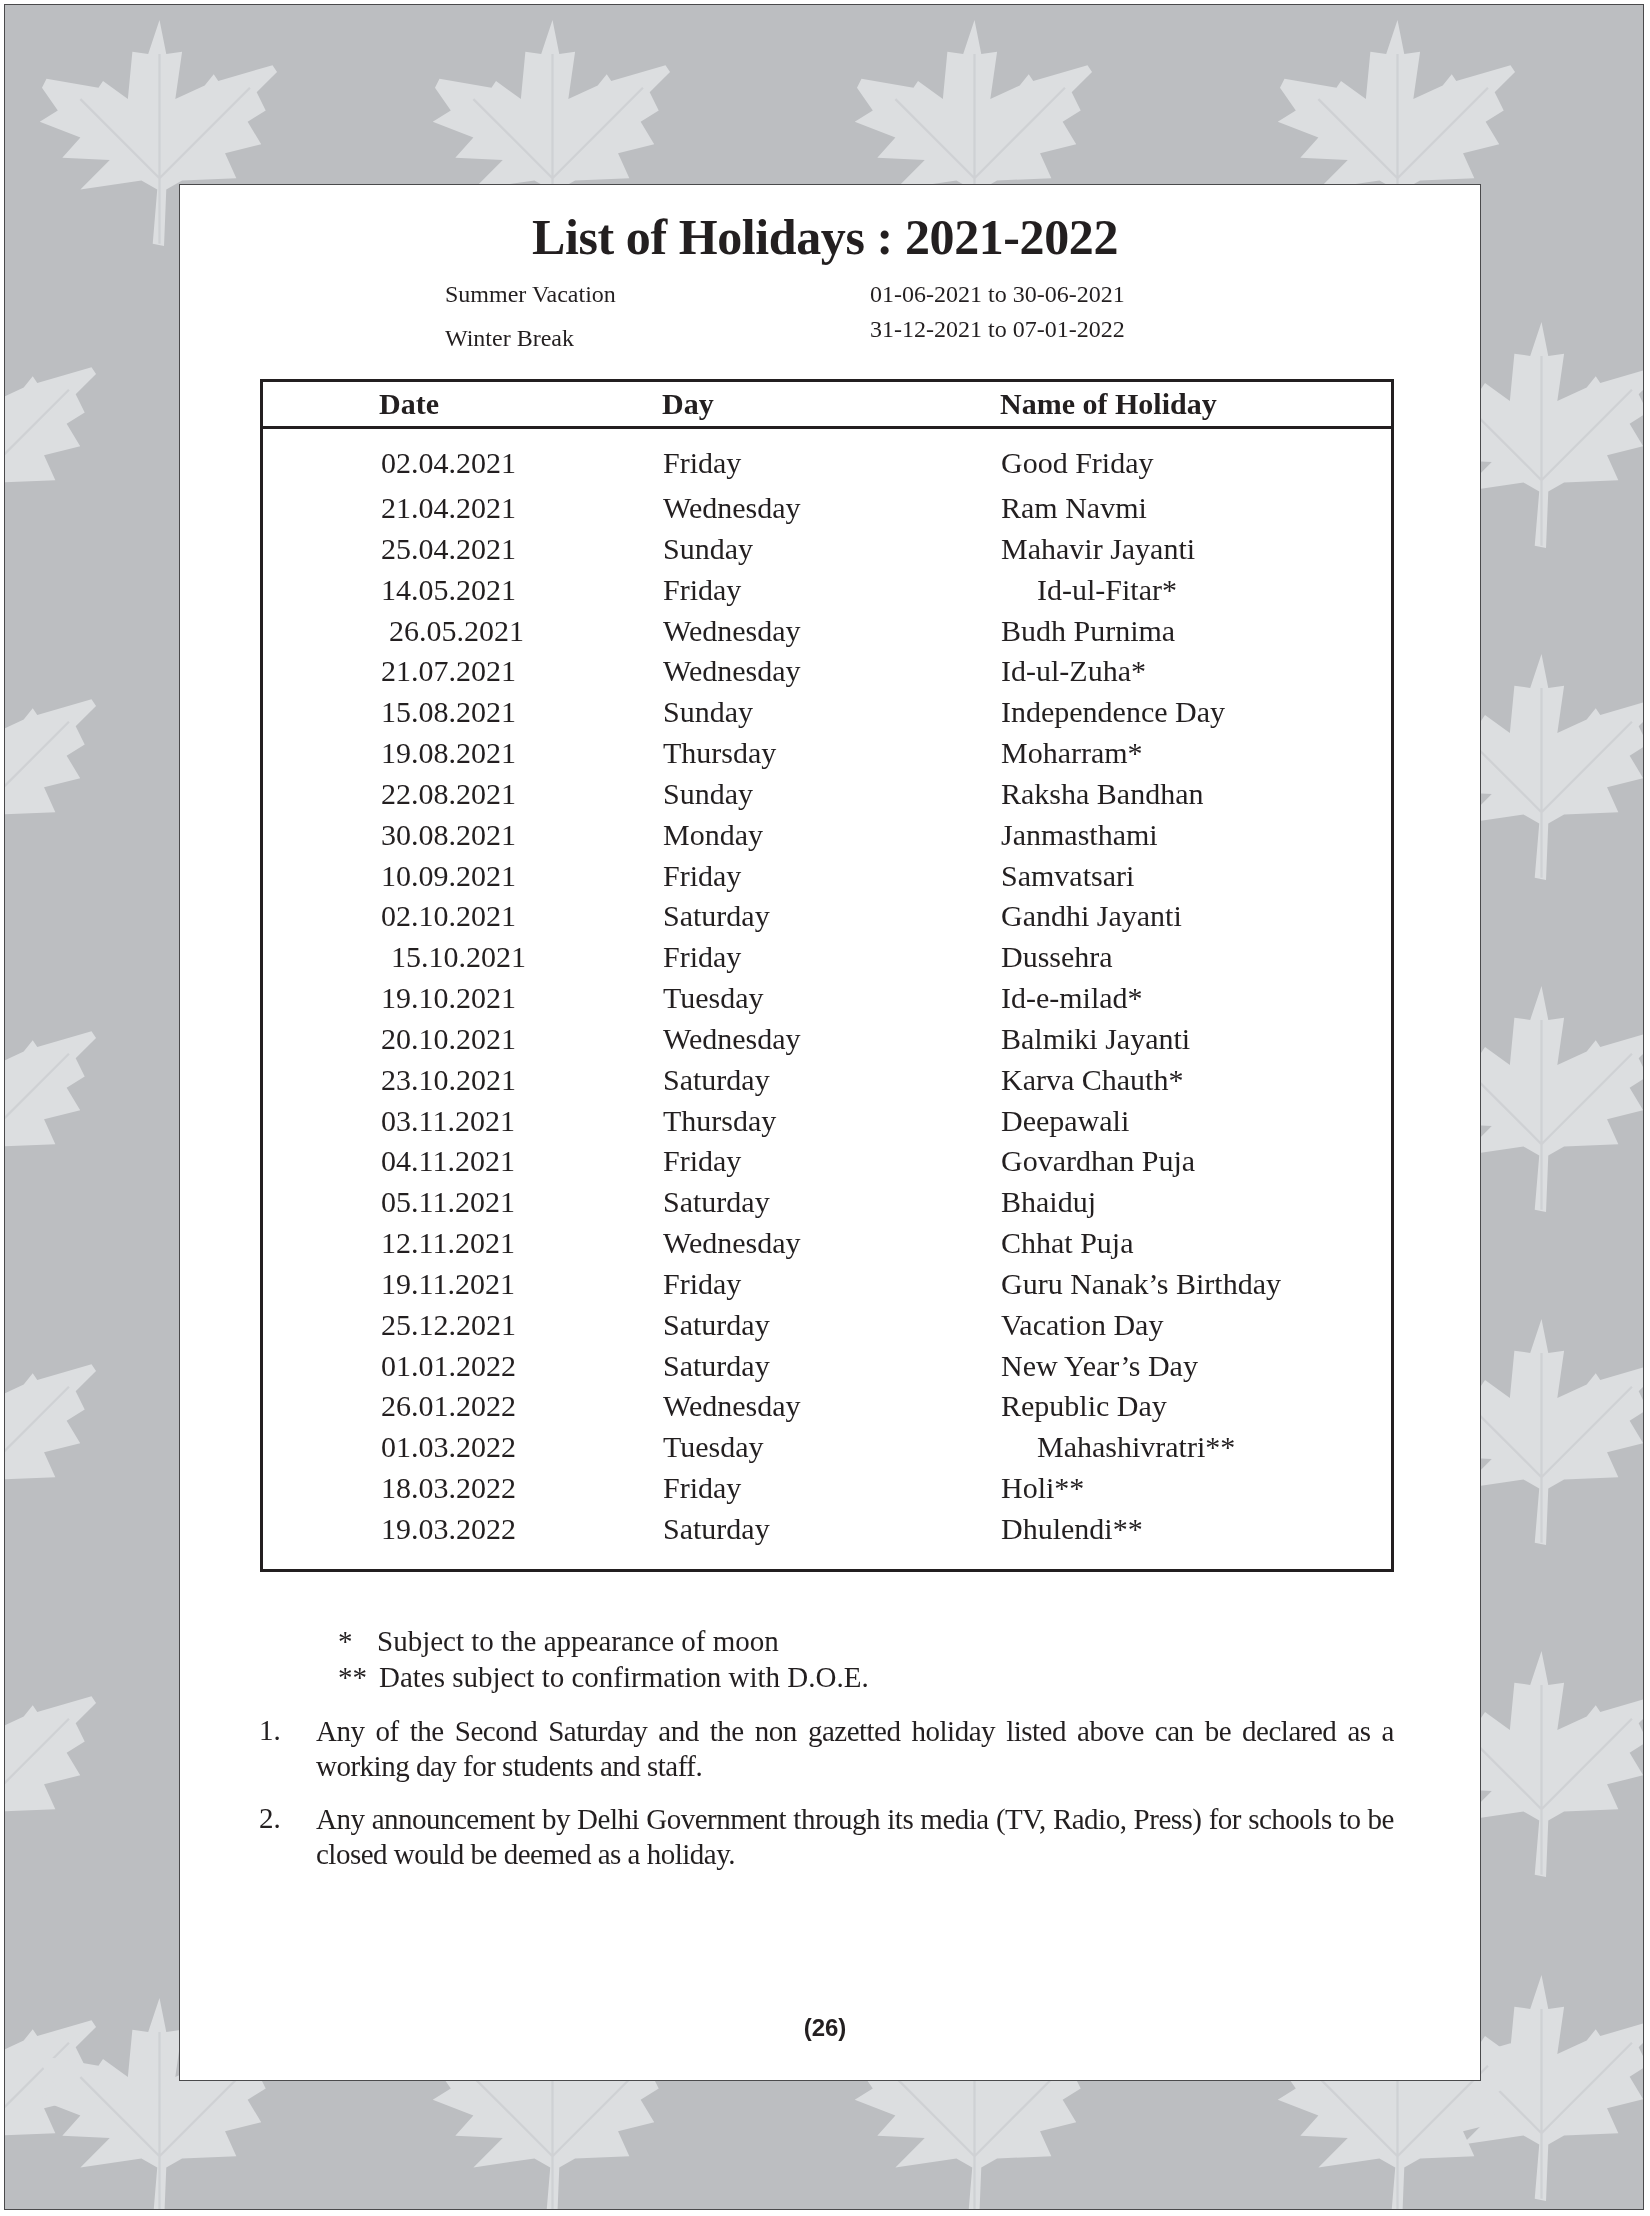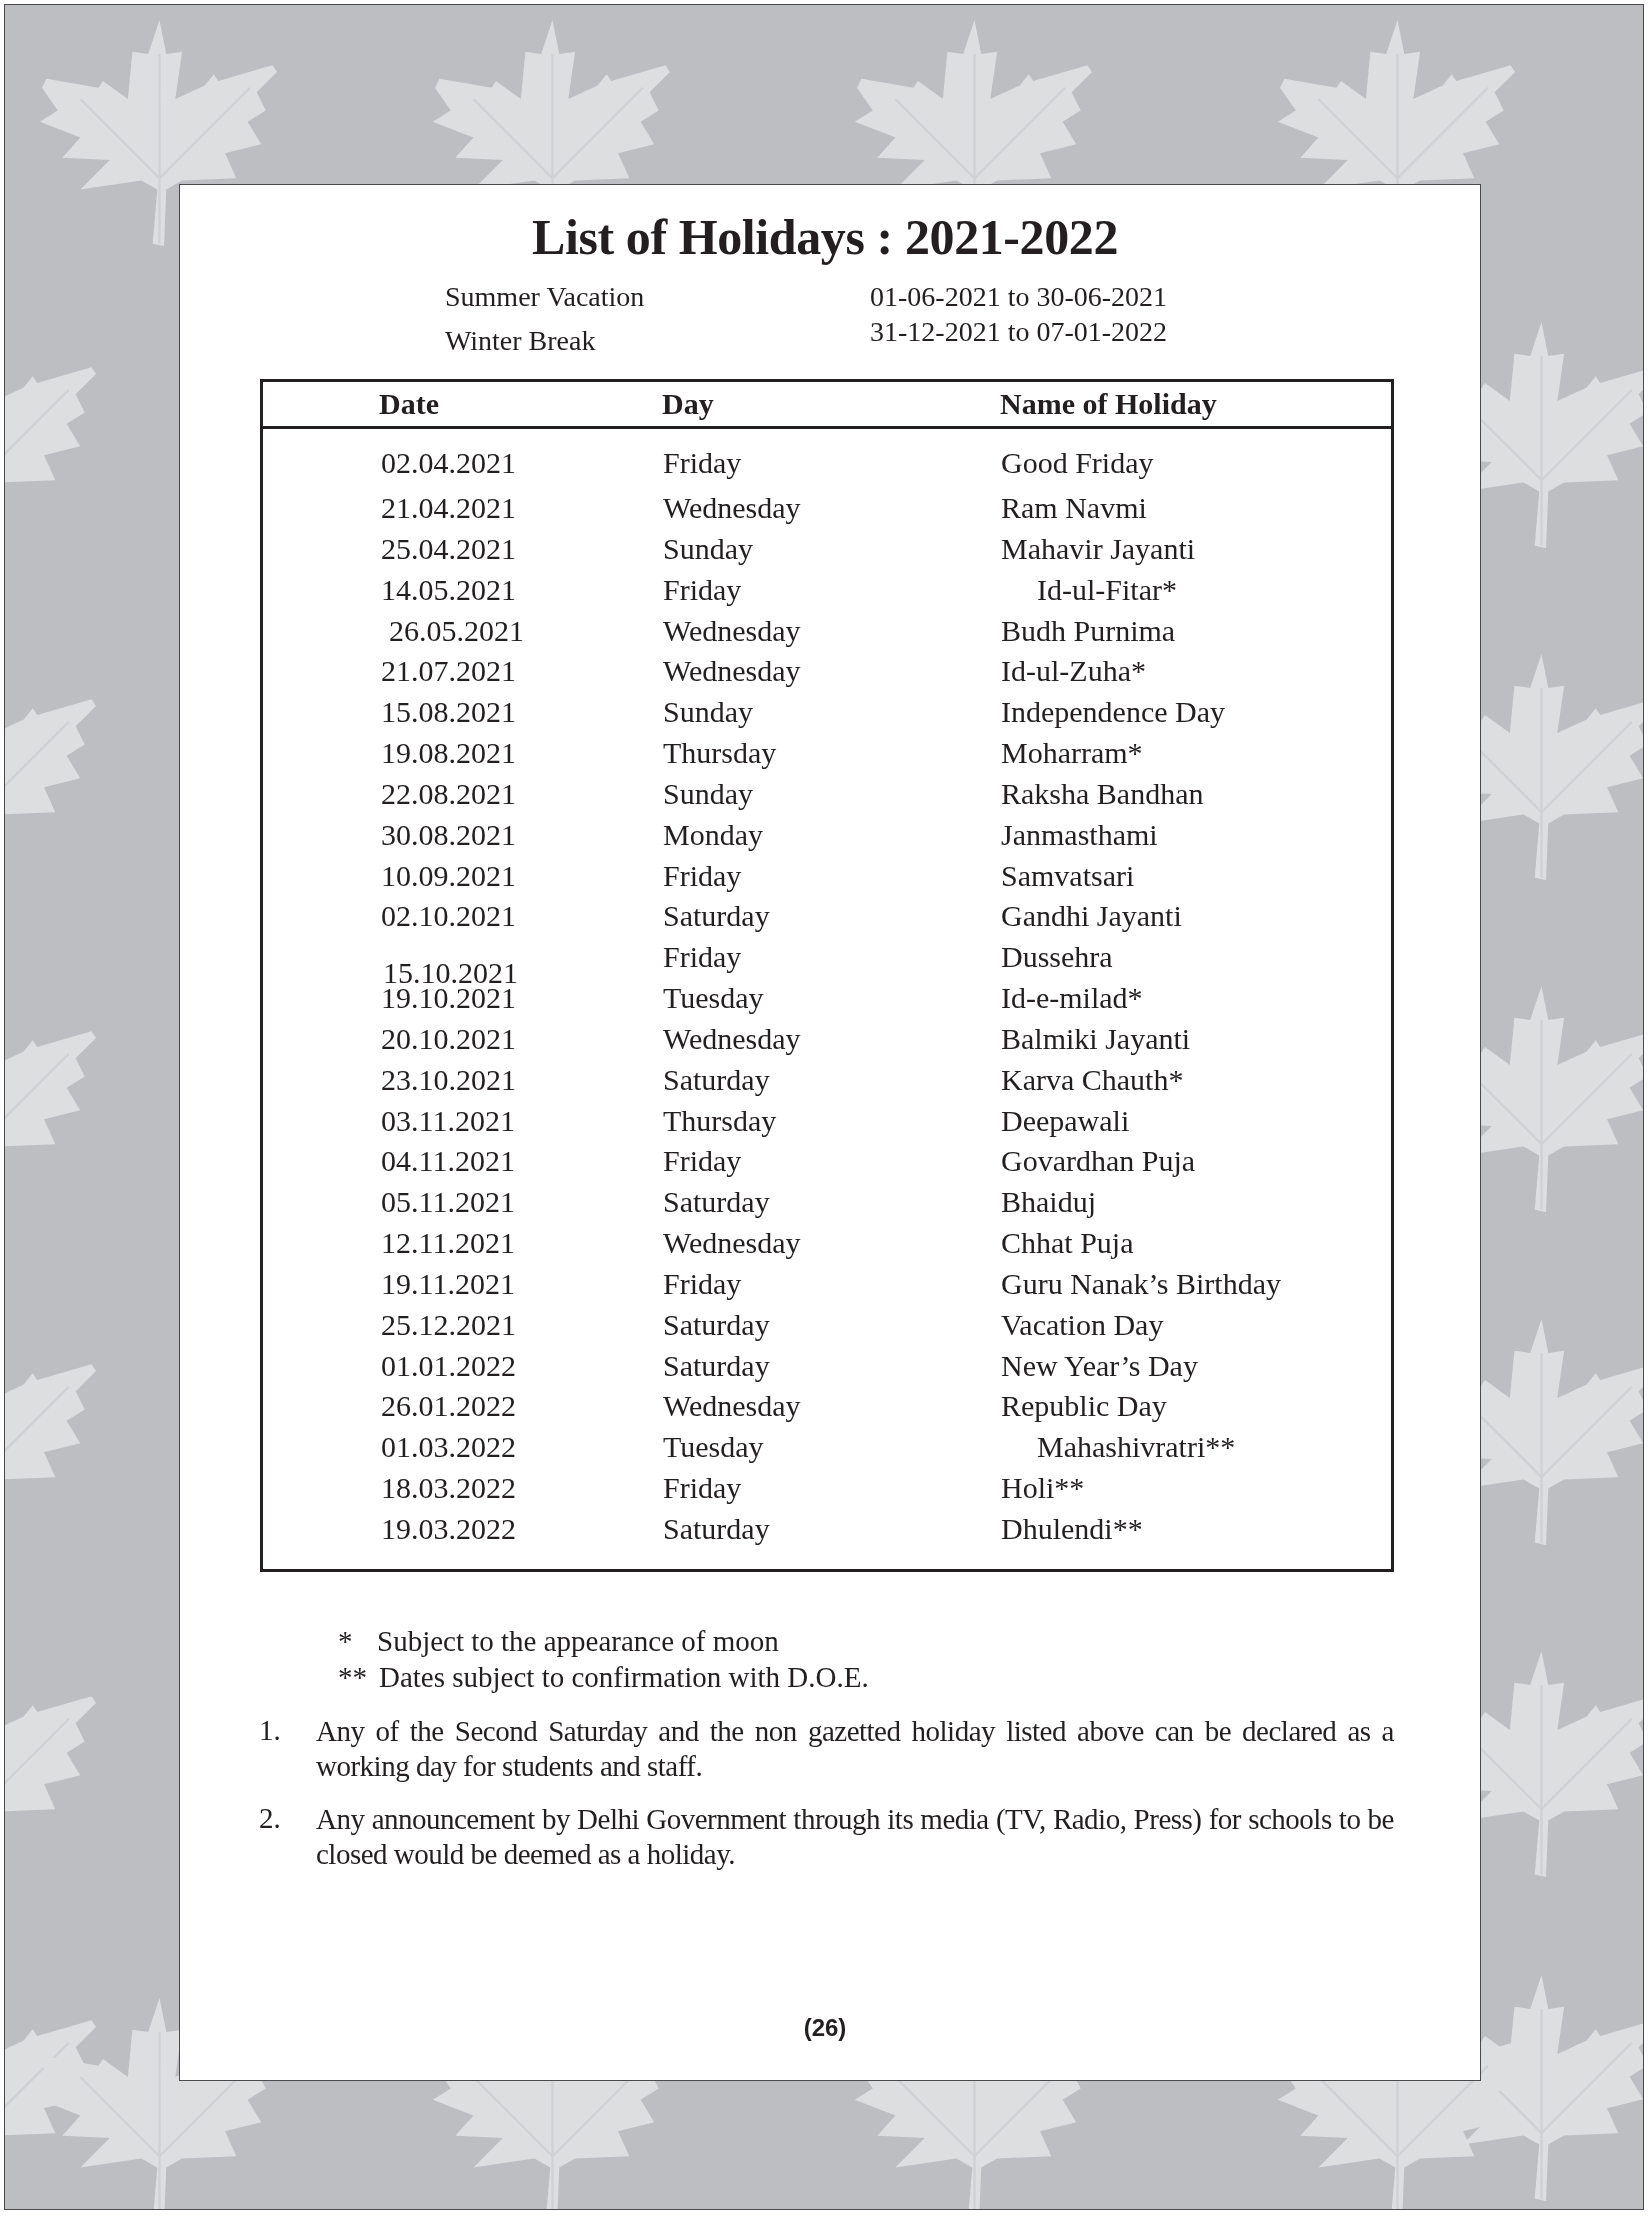--- a/index.html
+++ b/index.html
@@ -18,21 +18,21 @@
   .leaf svg { width: 100%; height: 100%; display: block; }
   .panel {
     position: absolute; left: 174px; top: 179px; width: 1302px; height: 1897px;
     background: #ffffff; border: 1.5px solid #4a4a4c; box-sizing: border-box;
   }
   .title {
     position: absolute; left: 0; right: 0; top: 208px; text-align: center;
     font-size: 50px; font-weight: bold; letter-spacing: -0.4px;
   }
   .meta-label, .meta-value {
-    position: absolute; font-size: 28px; white-space: nowrap;
+    position: absolute; font-size: 24px; white-space: nowrap;
   }
   .table-box {
     position: absolute; left: 260px; top: 379px; width: 1134px; height: 1193px;
     border: 3.8px solid #231f20; box-sizing: border-box;
   }
   .thead {
     position: absolute; left: 0; right: 0; top: 0; height: 44px;
     border-bottom: 3.8px solid #231f20;
   }
   .th {
@@ -250,21 +250,21 @@
         <div class="cell" style="left: 118px;">10.09.2021</div>
         <div class="cell" style="left: 400px;">Friday</div>
         <div class="cell" style="left: 738px;">Samvatsari</div>
       </div>
       <div class="row" style="top: 513px;">
         <div class="cell" style="left: 118px;">02.10.2021</div>
         <div class="cell" style="left: 400px;">Saturday</div>
         <div class="cell" style="left: 738px;">Gandhi Jayanti</div>
       </div>
       <div class="row" style="top: 554px;">
-        <div class="cell" style="left: 120px; margin-top: 16px;">15.10.2021</div>
+        <div class="cell" style="left: 128px;">15.10.2021</div>
         <div class="cell" style="left: 400px;">Friday</div>
         <div class="cell" style="left: 738px;">Dussehra</div>
       </div>
       <div class="row" style="top: 595px;">
         <div class="cell" style="left: 118px;">19.10.2021</div>
         <div class="cell" style="left: 400px;">Tuesday</div>
         <div class="cell" style="left: 738px;">Id-e-milad*</div>
       </div>
       <div class="row" style="top: 636px;">
         <div class="cell" style="left: 118px;">20.10.2021</div>

